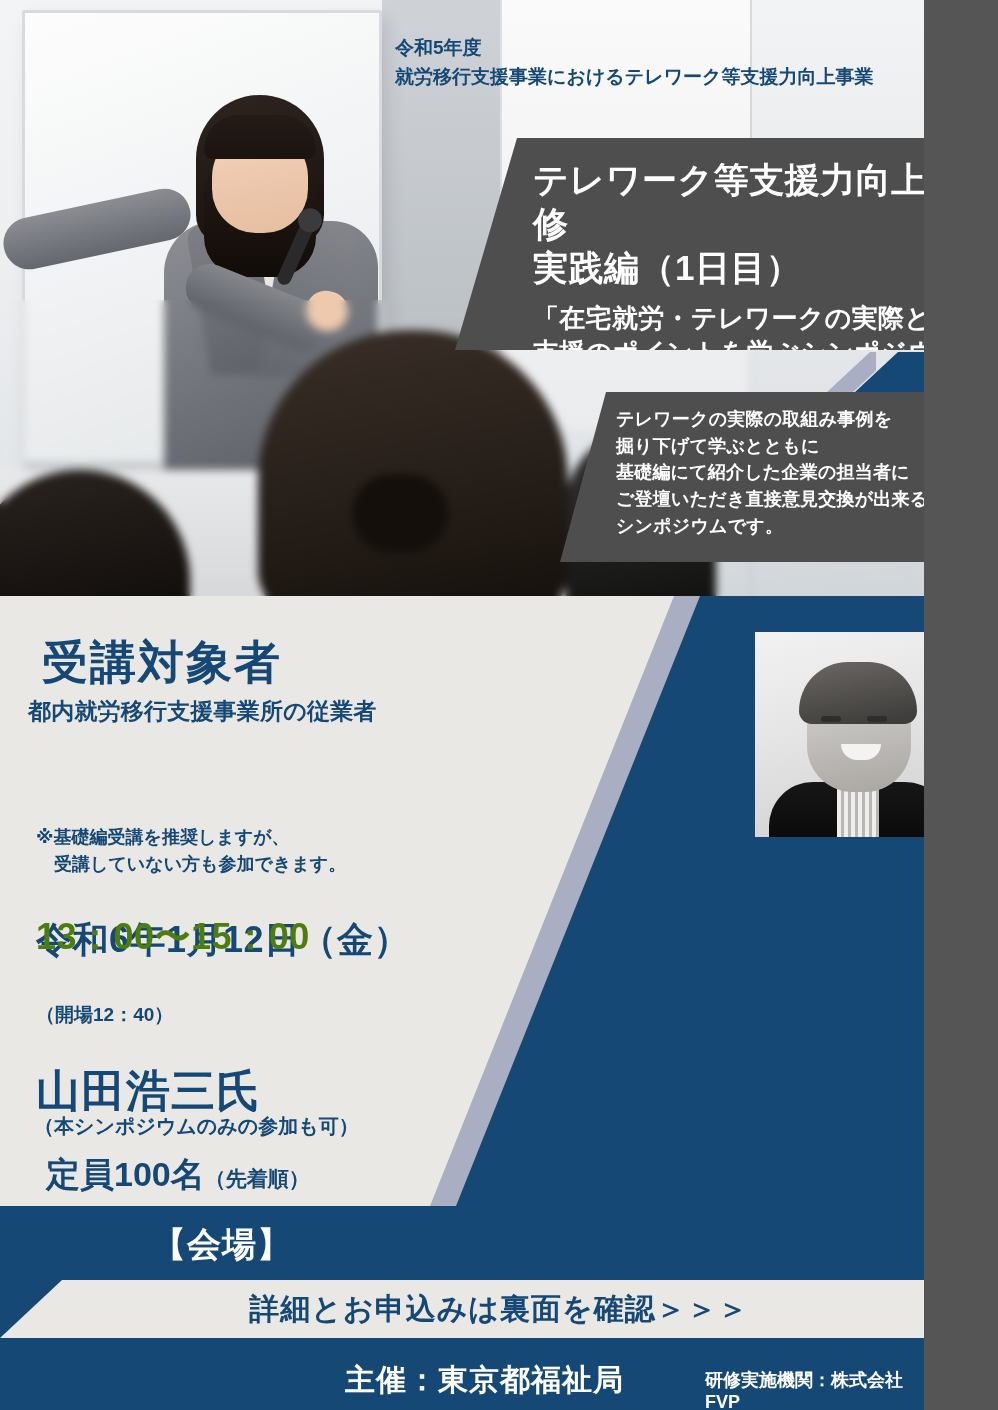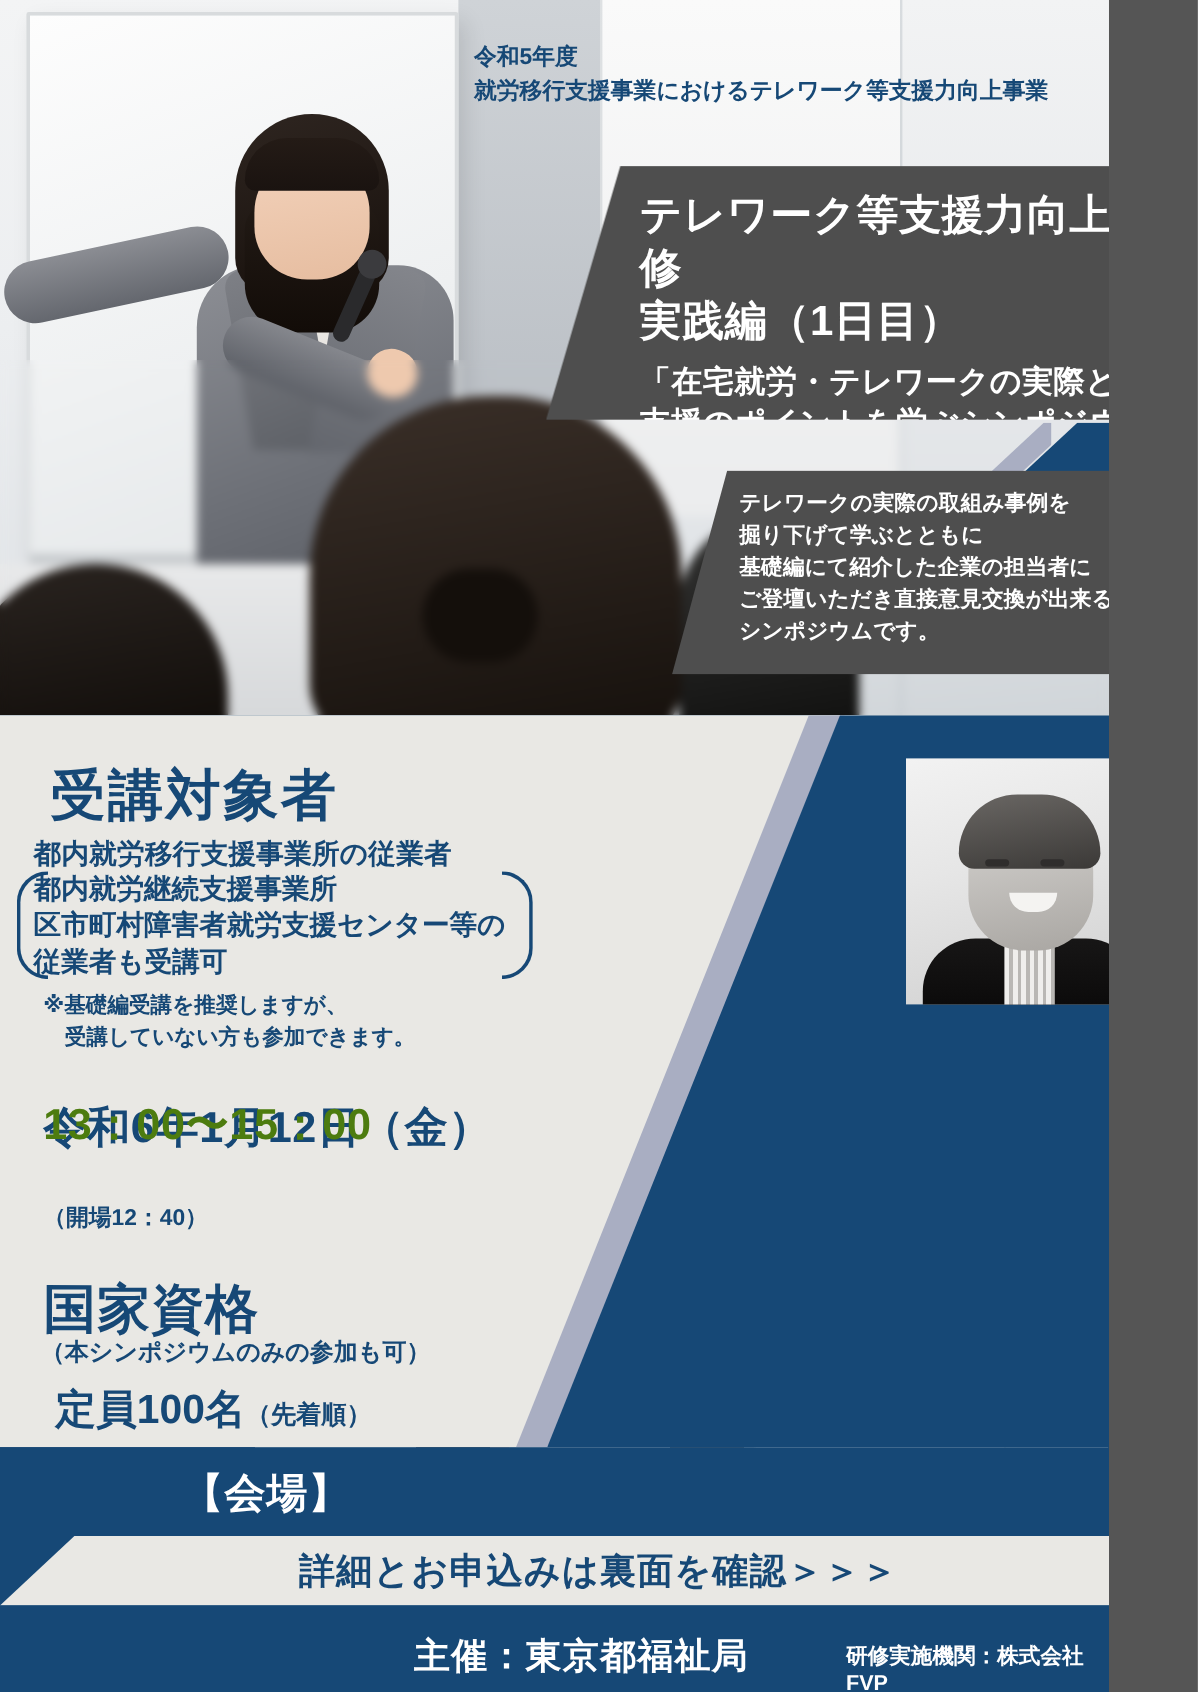--- a/index.html
+++ b/index.html
@@ -4,20 +4,21 @@
 <title>テレワーク等支援力向上研修 実践編（1日目）</title>
 <style>
   html,body{margin:0;padding:0;background:#555;}
   *{box-sizing:border-box;}
   .page{
     position:relative;
     width:924px;height:1410px;
     overflow:hidden;
     background:#e9e8e4;
     font-family:"Liberation Sans","DejaVu Sans",sans-serif;
+    text-decoration:underline;
   }
 
   
   .hero{
     position:absolute;left:0;top:0;width:998px;height:600px;
     overflow:hidden;background:#c9cdd2;
   }
   .hero .room{
     position:absolute;inset:0;
     background:
@@ -392,35 +393,28 @@
 基礎編にて紹介した企業の担当者に
 ご登壇いただき直接意見交換が出来る
 シンポジウムです。</div>
 
   <div class="lower-light"></div>
   <div class="lower-silver"></div>
   <div class="lower-blue"></div>
 
   <div class="audience-title">受講対象者</div>
   <div class="audience-line1">都内就労移行支援事業所の従業者</div>
-  <div class="paren-group">
-    <span class="pl"></span>
-    <span class="pr"></span>
-    <div class="ptext">都内就労継続支援事業所
-区市町村障害者就労支援センター等の
-従業者も受講可</div>
-  </div>
   <div class="note">※基礎編受講を推奨しますが、
 　受講していない方も参加できます。</div>
 
   <div class="date-line">令和6年1月12日（金）</div>
   <div class="time-line">13：00〜15：00</div>
   <div class="open-line">（開場12：40）</div>
 
-  <div class="fee">国家資格</div>
+  <div class="fee">山田浩三氏</div>
   <div class="fee-note">（本シンポジウムのみの参加も可）</div>
   <div class="capacity">
     <span>定員100名</span><span class="small">（先着順）</span>
   </div>
 
   <div class="portrait">
     <div class="p-body"></div>
     <div class="p-shirt"></div>
     <div class="p-head"></div>
     <div class="p-hair"></div>

